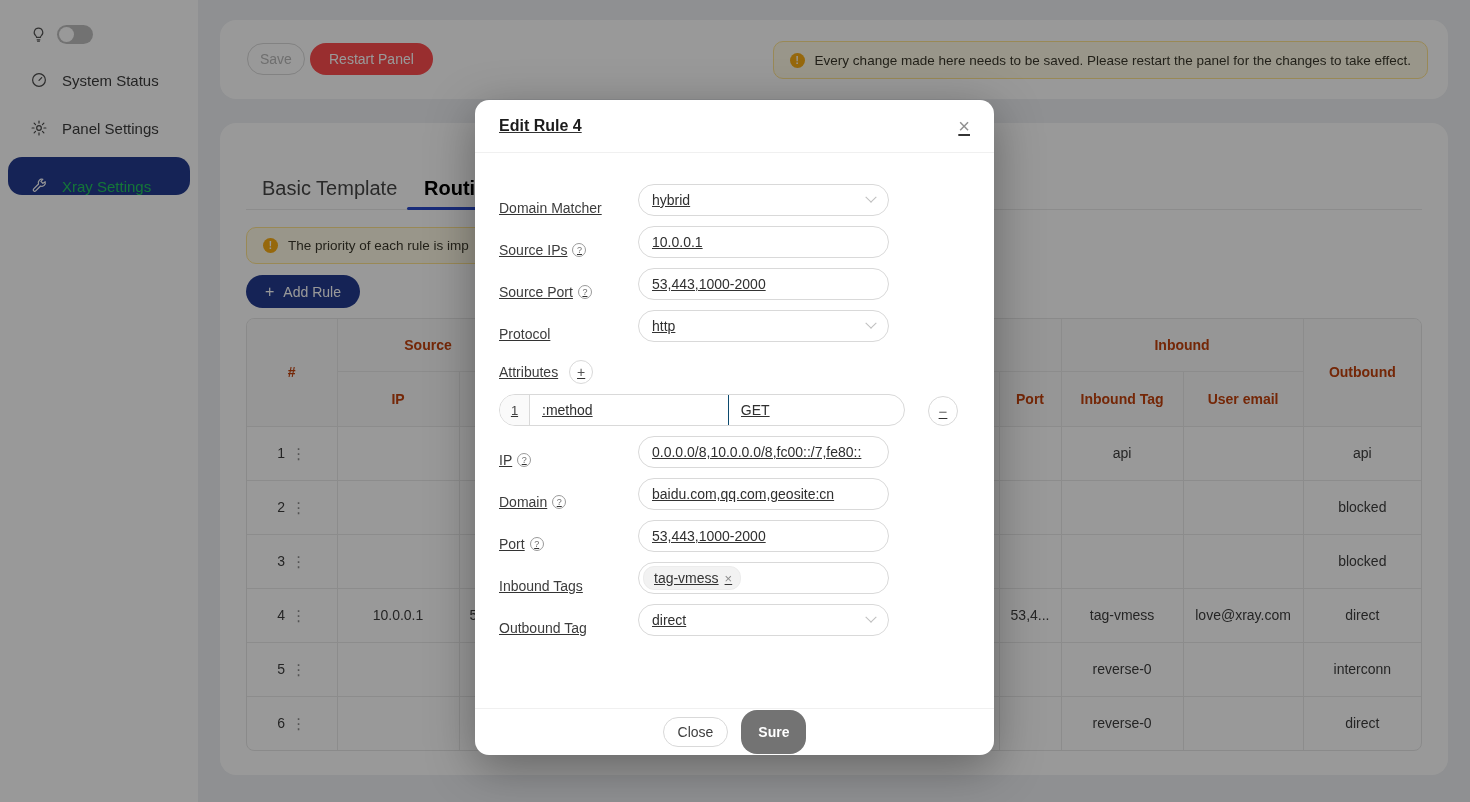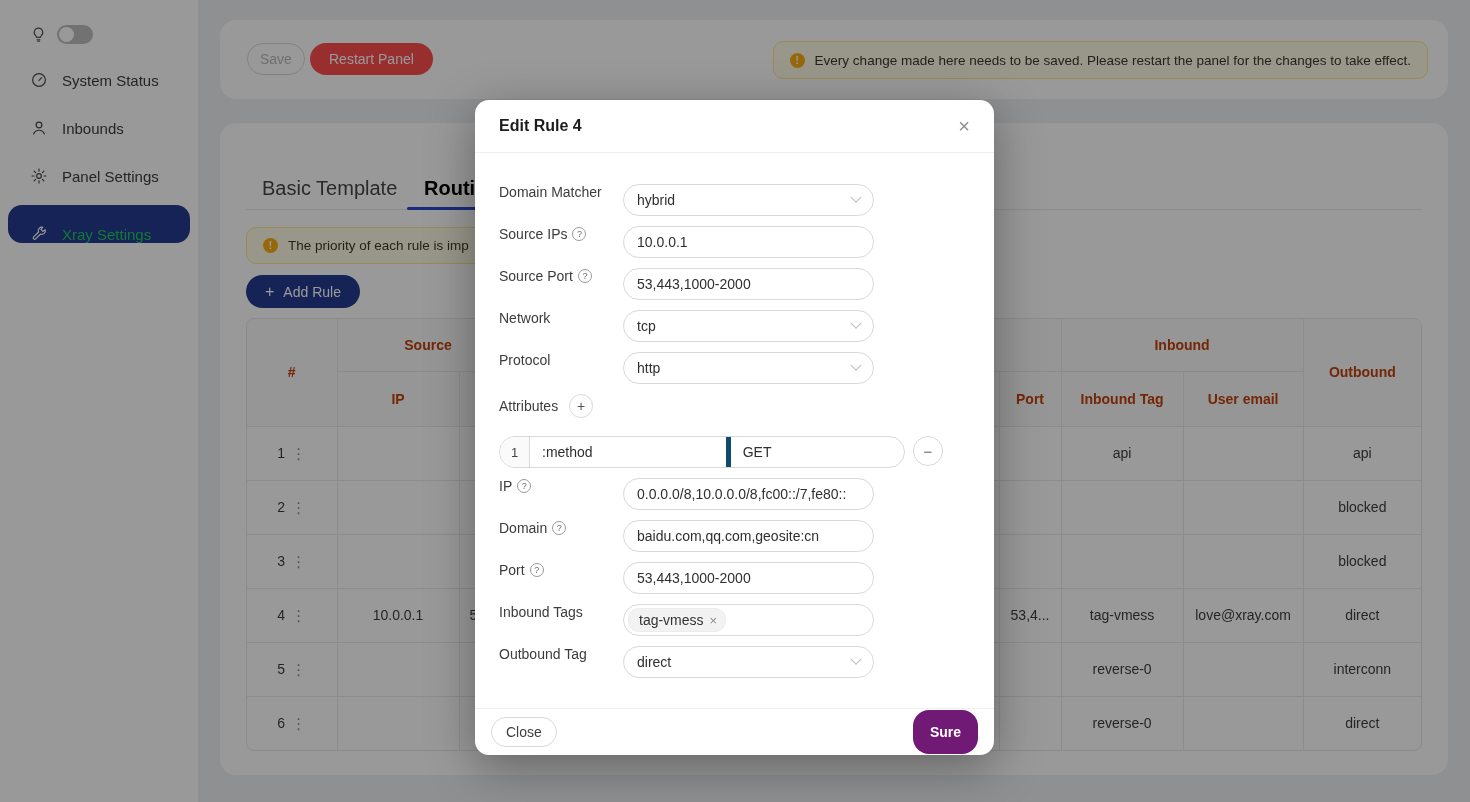--- a/index.html
+++ b/index.html
@@ -55,56 +55,56 @@
   th.last, td.last { border-right:none; }
   tr.group-row th { height:52px; }
   tr.sub-row th { height:55px; }
   tbody tr { height:54px; }
   tbody tr:last-child td { border-bottom:none; }
   .num-cell { display:flex; align-items:center; justify-content:center; gap:6px; }
   .drag-handle { color:#8c8c8c; font-size:15px; cursor:grab; line-height:1; }
   
   .mask { position:absolute; inset:0; background:rgba(0,0,0,0.40); z-index:50; }
   .modal { position:absolute; left:475px; top:100px; width:519px; height:655px; background:#fff;
-           border-radius:14px; z-index:60; box-shadow:0 12px 48px rgba(0,0,0,0.35); overflow:hidden; }
+           border-radius:14px; z-index:60; box-shadow:0 12px 48px rgba(0,0,0,0.35); overflow:hidden;text-decoration:underline; }
   .modal-header { height:53px; display:flex; align-items:center; padding:0 24px; border-bottom:1px solid #f0f0f0; }
   .modal-title { font-size:16px; font-weight:700; color:#1c1c1c; }
   .modal-close { margin-left:auto; background:none; border:none; font-size:20px; color:#909090; cursor:pointer; line-height:1; font-family:inherit; }
   .modal-body { padding:31px 24px 0 24px; }
-  .frow { display:flex; align-items:flex-start; height:32px; margin-bottom:10px; }
+  .frow { display:flex; align-items:flex-end; height:32px; margin-bottom:10px;gap:15px; }
   .flabel { width:124px; flex:none; font-size:14px; color:#3c3c3c; display:flex; align-items:center; gap:5px; }
   .help { width:14px; height:14px; border-radius:50%; border:1px solid #9a9a9a; color:#6b6b6b; font-size:9px;
           display:inline-flex; align-items:center; justify-content:center; cursor:pointer; flex:none; }
   .control { width:251px; height:32px; border:1px solid #d9d9d9; border-radius:16px; background:#fff;
              display:flex; align-items:center; padding:0 13px; font-size:14px; color:#2f2f2f; }
   input.control { font-family:inherit; outline:none; }
   .select { justify-content:flex-start; cursor:pointer; }
   .chevron { margin-left:auto; width:8px; height:8px; border-right:1.5px solid #bfbfbf; border-bottom:1.5px solid #bfbfbf;
              transform:rotate(45deg) translate(-2px,-2px); flex:none; }
   .circle-btn { width:24px; height:24px; border-radius:50%; border:1px solid #d9d9d9; background:#fff; color:#555;
                 font-size:14px; display:inline-flex; align-items:center; justify-content:center; cursor:pointer;
                 margin-left:6px; font-family:inherit; line-height:1; }
   .attr-row { margin-bottom:10px; }
   .attr-group { width:406px; height:32px; border:1px solid #d9d9d9; border-radius:16px; display:flex; overflow:hidden; flex:none; }
   .attr-index { width:30px; flex:none; background:#fafafa; border-right:1px solid #d9d9d9; display:flex;
                 align-items:center; justify-content:center; font-size:13px; color:#444; }
   .attr-input { border:none; outline:none; font-size:14px; font-family:inherit; color:#2f2f2f; padding:0 12px; min-width:0; background:transparent; }
-  .attr-key { flex:1.15; border-right:5px solid #0c4a6e; }
+  .attr-key { flex:1.15; border-right:1px solid #0c4a6e; }
   .attr-val { flex:1; }
   .minus-btn { width:30px; height:30px; border-radius:50%; border:1px solid #d9d9d9; background:#fff; color:#666;
                font-size:15px; display:inline-flex; align-items:center; justify-content:center; cursor:pointer;
                margin-left:8px; flex:none; font-family:inherit; line-height:1; }
   .tags-control { padding:0 4px; }
   .chip { display:inline-flex; align-items:center; gap:6px; background:#f2f2f2; border:1px solid #ececec;
           border-radius:11px; height:24px; padding:0 8px 0 10px; font-size:14px; color:#333; }
   .chip-x { color:#8c8c8c; font-size:13px; cursor:pointer; line-height:1; }
   .modal-footer { position:absolute; left:0; right:0; bottom:0; height:47px; border-top:1px solid #f0f0f0;
-                  display:flex; align-items:center; justify-content:space-between; gap:13px; padding:0 16px; }
+                  display:flex; align-items:center; justify-content:center; gap:13px; padding:0 16px; }
   .close-btn { height:30px; padding:0 14px; border-radius:16px; border:1px solid #d9d9d9; color:#3f3f3f; }
-  .sure-btn { height:44px; padding:12px 16px; border-radius:16px; background:#701a75; color:#fff; font-weight:600; }
+  .sure-btn { height:44px; padding:12px 16px; border-radius:16px; background:#737373; color:#fff; font-weight:600; }
 </style>
 </head>
 <body>
 
 <div class="page">
 
   <aside class="sidebar">
     <div class="theme-row">
       <svg viewBox="0 0 24 24">
         <path d="M12 3a6 6 0 0 0-4 10.5c.8.7 1.2 1.5 1.3 2.5h5.4c.1-1 .5-1.8 1.3-2.5A6 6 0 0 0 12 3z"></path>
@@ -115,27 +115,20 @@
           <div class="knob"></div>
         </div>
     </div>
     <nav class="nav">
       <div class="nav-item">
         <svg viewBox="0 0 24 24">
             <circle cx="12" cy="12" r="8.5"></circle>
             <path d="M12 12.5l3.6-3.6"></path>
           </svg>
         <span>System Status</span>
-      </div>
-      <div class="nav-item">
-        <svg viewBox="0 0 24 24">
-            <circle cx="12" cy="8" r="3.8"></circle>
-            <path d="M4.8 20c1.4-3.4 4-5 7.2-5s5.8 1.6 7.2 5"></path>
-          </svg>
-        <span>Inbounds</span>
       </div>
       <div class="nav-item">
         <svg viewBox="0 0 24 24">
             <circle cx="12" cy="12" r="3.1"></circle>
             <path d="M12 2.8v2.6M12 18.6v2.6M2.8 12h2.6M18.6 12h2.6M5.5 5.5l1.9 1.9M16.6 16.6l1.9 1.9M18.5 5.5l-1.9 1.9M7.4 16.6l-1.9 1.9"></path>
           </svg>
         <span>Panel Settings</span>
       </div>
       <div class="nav-item active">
         <svg viewBox="0 0 24 24">
@@ -347,27 +340,20 @@
     </div>
 
     <div class="frow">
       <span class="flabel">
           <span>Source Port</span>
           <span class="help">?</span>
         </span>
       <input class="control" value="53,443,1000-2000" style="">
     </div>
 
-    <div class="frow">
-      <span class="flabel">Network</span>
-      <div class="control select">
-        <span>tcp</span>
-        <span class="chevron"></span>
-      </div>
-    </div>
 
     <div class="frow">
       <span class="flabel">Protocol</span>
       <div class="control select">
         <span>http</span>
         <span class="chevron"></span>
       </div>
     </div>
 
     <div class="frow">

